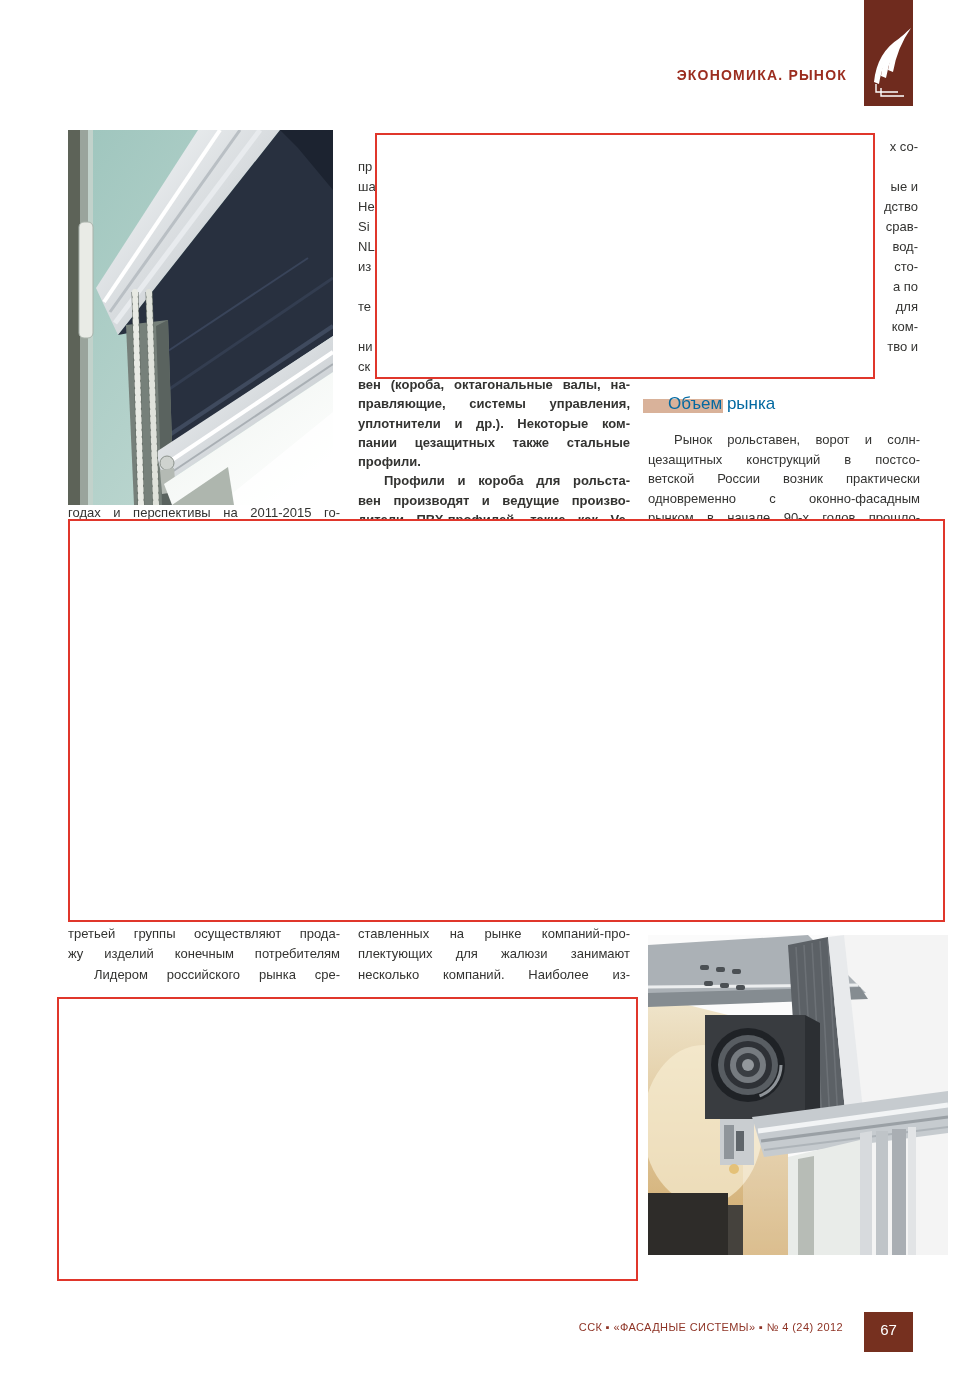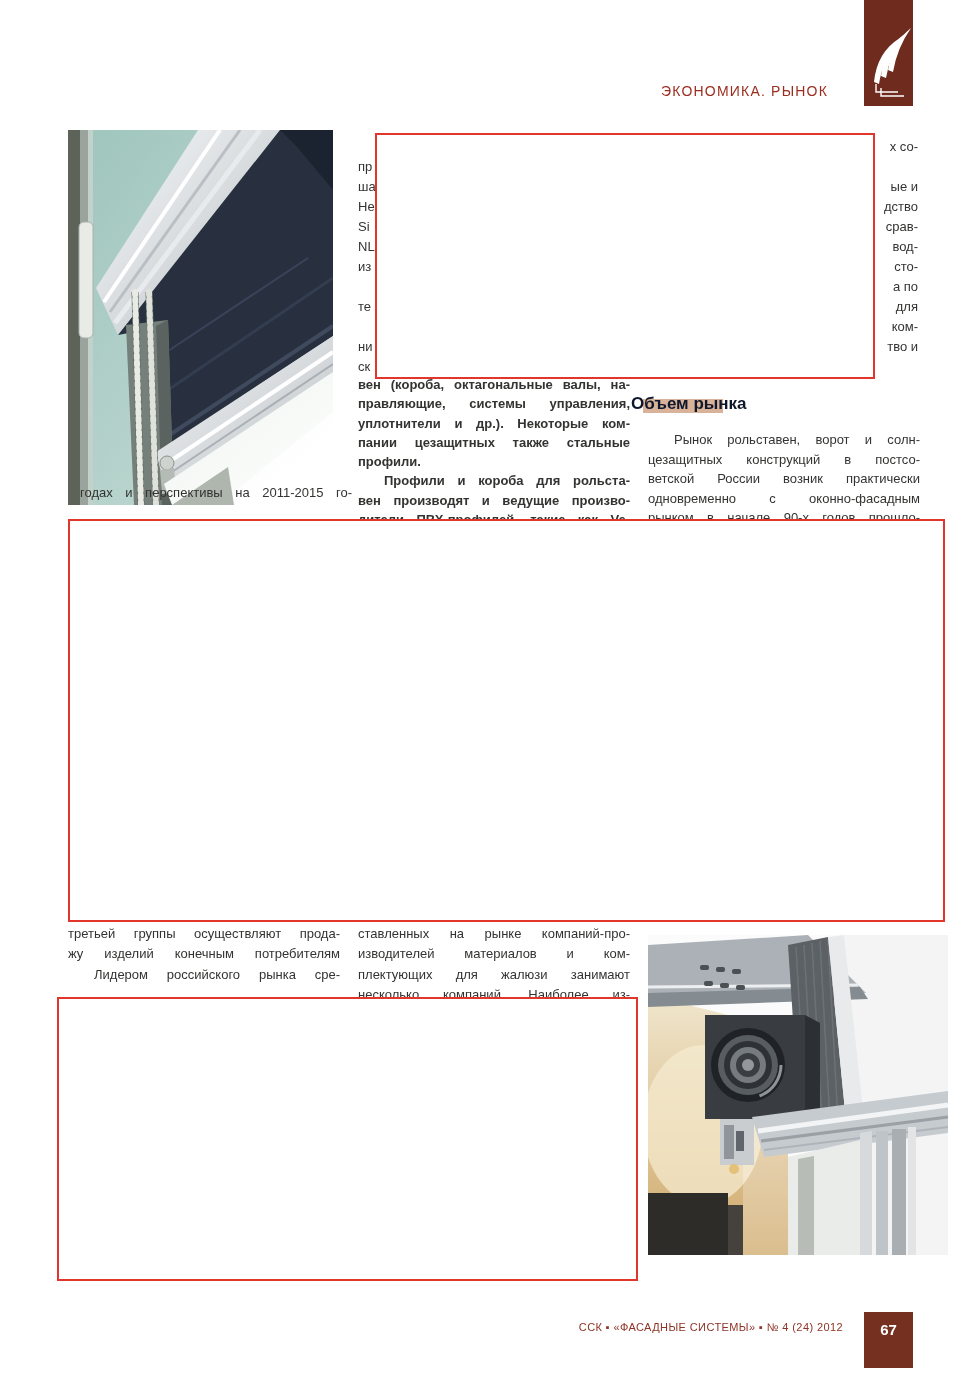--- a/index.html
+++ b/index.html
@@ -10,26 +10,25 @@
     height: 1385px;
     background: #ffffff;
     font-family: "Liberation Sans", sans-serif;
     color: #2e2e2e;
     overflow: hidden;
   }
   
   .section-title {
     position: absolute;
     top: 67px;
-    right: 152px;
+    right: 133px;
     font-size: 14px;
-    font-weight: normal;
+    font-weight: bold;
     letter-spacing: 1.2px;
     color: #9b2d1f;
-    margin-top: 16px;
   }
   .brand-box {
     position: absolute;
     left: 864px;
     top: 0;
     width: 49px;
     height: 106px;
     background: #6f2b1e;
   }
   .brand-box svg { position:absolute; left:0; top:0; }
@@ -43,25 +42,25 @@
     color: #333331;
   }
   .lh20 .line { height: 20px; line-height: 20px; }
   .lh193 .line { height: 19.3px; line-height: 19.3px; font-weight: bold; }
   .lh204 .line { height: 20.4px; line-height: 20.4px; }
   .fill { text-align: justify; text-align-last: justify; }
   .ind  { padding-left: 26px; }
   .frag-right .line { text-align: right; }
   .market-heading {
     position: absolute;
-    left: 631px;
+    left: 668px;
     top: 394px;
     font-size: 17px;
-    font-weight: bold;
-    color: #0f172a;
+    font-weight: normal;
+    color: #0369a1;
     z-index: 2;
   }
   .heading-highlight {
     position: absolute;
     left: 643px;
     top: 399px;
     width: 80px;
     height: 14px;
     background: #d9b29a;
     z-index: 1;
@@ -87,25 +86,25 @@
     right: 137px;
     font-size: 11px;
     letter-spacing: 0.4px;
     color: #8e3325;
   }
   .page-number-badge {
     position: absolute;
     left: 864px;
     top: 1312px;
     width: 49px;
-    height: 56px;
+    height: 40px;
     background: #76301f;
     color: #ffffff;
     font-size: 15px;
-    font-weight: bold;
+    font-weight: normal;
     text-align: center;
     padding-top: 9px;
   }
 </style>
 </head>
 <body>
 
 <div class="page">
 
   <div class="section-title">ЭКОНОМИКА. РЫНОК</div>
@@ -214,33 +213,32 @@
   <div class="heading-highlight"></div>
   <div class="market-heading">Объем рынка</div>
   <div class="tcol" style="left:648px; top:430px;">
     <div class="line fill ind">Рынок рольставен, ворот и солн-</div>
     <div class="line fill">цезащитных конструкций в постсо-</div>
     <div class="line fill">ветской России возник практически</div>
     <div class="line fill">одновременно с оконно-фасадным</div>
     <div class="line fill">рынком в начале 90-х годов прошло-</div>
   </div>
 
-  <div class="tcol" style="left:68px; top:483px;margin-left:12px;">
+  <div class="tcol" style="left:68px; top:503px;">
     <div class="line fill">годах и перспективы на 2011-2015 го-</div>
   </div>
 
   <div class="tcol lh204" style="left:68px; top:924px;">
     <div class="line fill">третьей группы осуществляют прода-</div>
     <div class="line fill">жу изделий конечным потребителям</div>
     <div class="line fill ind">Лидером российского рынка сре-</div>
   </div>
 
   <div class="tcol lh204" style="left:358px; top:924px;">
     <div class="line fill">ставленных на рынке компаний-про-</div>
-    <div class="line fill">изводителей материалов и ком-</div>
     <div class="line fill">плектующих для жалюзи занимают</div>
     <div class="line fill">несколько компаний. Наиболее из-</div>
   </div>
 
   <div class="photo photo-bottom">
     <svg width="300" height="320" viewBox="0 0 300 320">
       <defs>
         <linearGradient id="gWarm" x1="0" y1="0" x2="0" y2="1">
           <stop offset="0" stop-color="#f0e6cd"></stop>
             <stop offset="1" stop-color="#cfa869"></stop>

